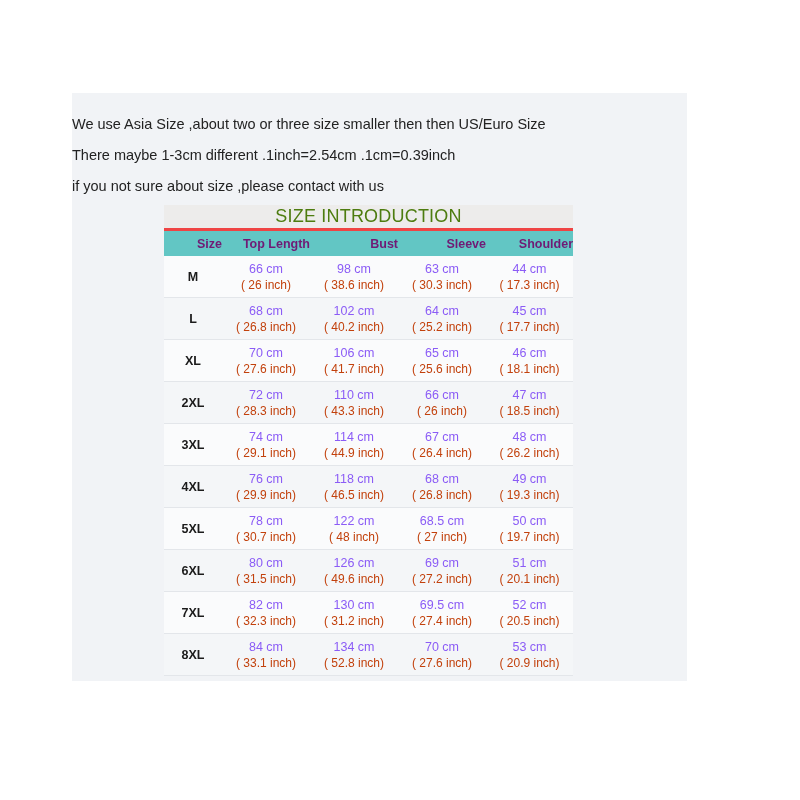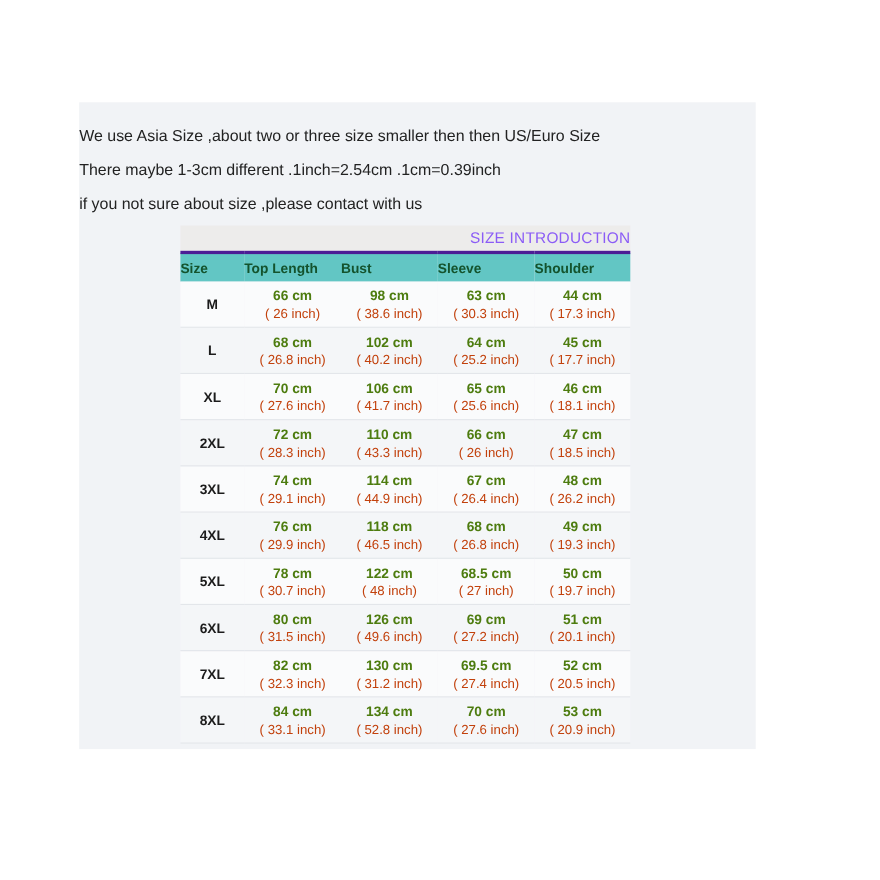--- a/index.html
+++ b/index.html
@@ -45,63 +45,63 @@
     left: 92px;
     top: 112px;
     width: 409px;
   }
 
   
   #banner {
     height: 23px;
     line-height: 23px;
     background: #edeceb;
-    color: #8b5cf6;
-    font-size: 14px;
-    text-align: right;
+    color: #4d7c0f;
+    font-size: 18px;
+    text-align: center;
     letter-spacing: .2px;
   }
 
   
   table.size-table {
     width: 100%;
     border-collapse: collapse;
     table-layout: fixed;
   }
   table.size-table thead th {
     background: #62c6c4;
-    border-top: 3px solid #4c1d95;
-    color: #14532d;
+    border-top: 3px solid #ef4444;
+    color: #701a75;
     font-size: 12.5px;
     font-weight: bold;
     height: 25px;
-    text-align: left;
+    text-align: right;
     padding: 0;
   }
   table.size-table tbody td {
     border-bottom: 1px solid #e3e6ea;
     height: 41px;
     padding: 0;
     text-align: center;
     vertical-align: middle;
     background: #fafbfc;
   }
   table.size-table tbody tr:nth-child(even) td {
     background: #f4f6f8;
   }
   td.size-cell {
     color: #1b1b1b;
     font-size: 12.5px;
     font-weight: bold;
   }
   .val-cm {
     display: block;
-    color: #4d7c0f;
+    color: #8b5cf6;
     font-size: 12.5px;
-    font-weight: bold;
+    font-weight: normal;
     line-height: 16px;
   }
   .val-in {
     display: block;
     color: #c2410c;
     font-size: 12px;
     line-height: 16px;
   }
 
   

